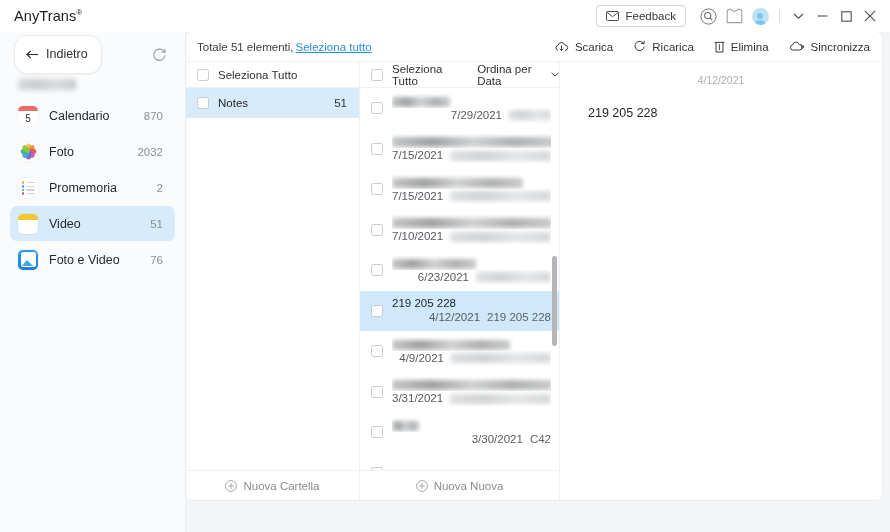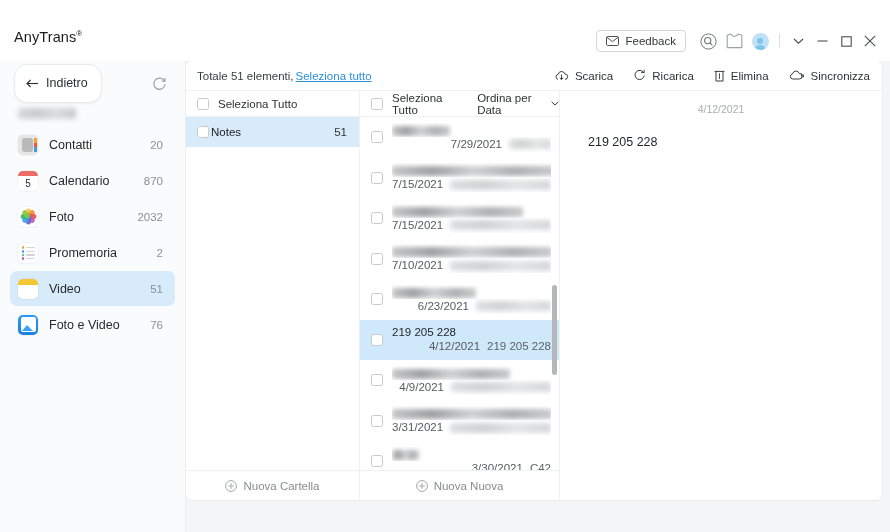--- a/index.html
+++ b/index.html
@@ -15,26 +15,25 @@
     background: #ffffff;
     display: flex;
     flex-direction: column;
   }
 
   
   .titlebar {
     height: 32px;
     flex: 0 0 32px;
     display: flex;
-    align-items: flex-start;
+    align-items: center;
     background: #ffffff;
     padding: 0 8px 0 14px;
     position: relative;
     z-index: 5;
-    margin-top: 29px;
   }
   .brand {
     font-size: 14.5px;
     color: #1c1c1e;
     letter-spacing: .1px;
   }
   .brand sup { font-size: 8px; vertical-align: super; }
   .tb-right {
     margin-left: auto;
     display: flex;
@@ -280,21 +279,21 @@
     display: flex; align-items: center; gap: 4px; cursor: pointer;
   }
   .folder-list { flex: 1; overflow: hidden; }
   .folder-row {
     height: 30px;
     display: flex; align-items: center;
     padding: 0 12px 0 11px;
     cursor: pointer;
   }
   .folder-row.active { background: #d7ebfa; }
-  .folder-name { font-size: 11.5px; color: #22252a; margin-left: 2px; }
+  .folder-name { font-size: 11.5px; color: #22252a; margin-left: 9px; }
   .folder-count { margin-left: auto; font-size: 11.5px; color: #33363b; }
   .col-foot {
     height: 30px; flex: 0 0 30px;
     display: flex; align-items: center; justify-content: center;
     gap: 6px;
     border-top: 1px solid #eef0f2;
     font-size: 11.5px; color: #878b91;
     cursor: pointer;
   }
 
@@ -454,25 +453,20 @@
             <path d="M12.4 5.2 A5.6 5.6 0 1 0 13 8.2" fill="none" stroke="#9aa0a6" stroke-width="1.2"></path>
             <path d="M9.6 5 L13 5.3 L12.9 1.9" fill="none" stroke="#9aa0a6" stroke-width="1.2"></path>
           </svg>
         </div>
       </div>
 
       <div class="device-name"></div>
 
       <div class="nav">
 
-        <div class="nav-item">
-          <span class="nav-ic ic-contacts"></span>
-          <span class="nav-label">Contatti</span>
-          <span class="nav-count">20</span>
-        </div>
 
         <div class="nav-item">
           <span class="nav-ic ic-cal">
             <span class="d">5</span>
           </span>
           <span class="nav-label">Calendario</span>
           <span class="nav-count">870</span>
         </div>
 
         <div class="nav-item">

